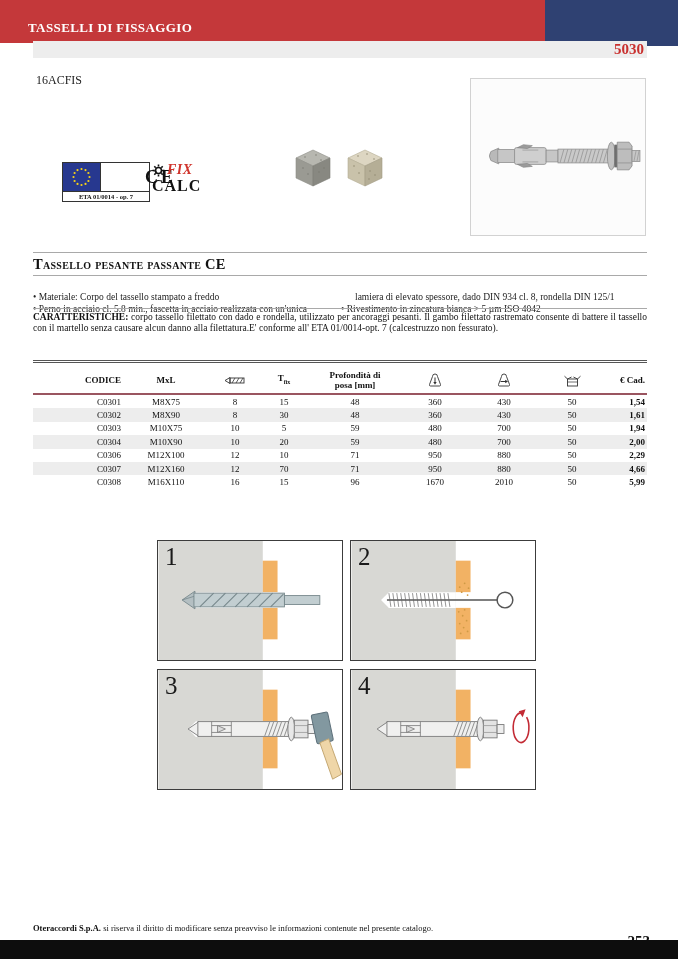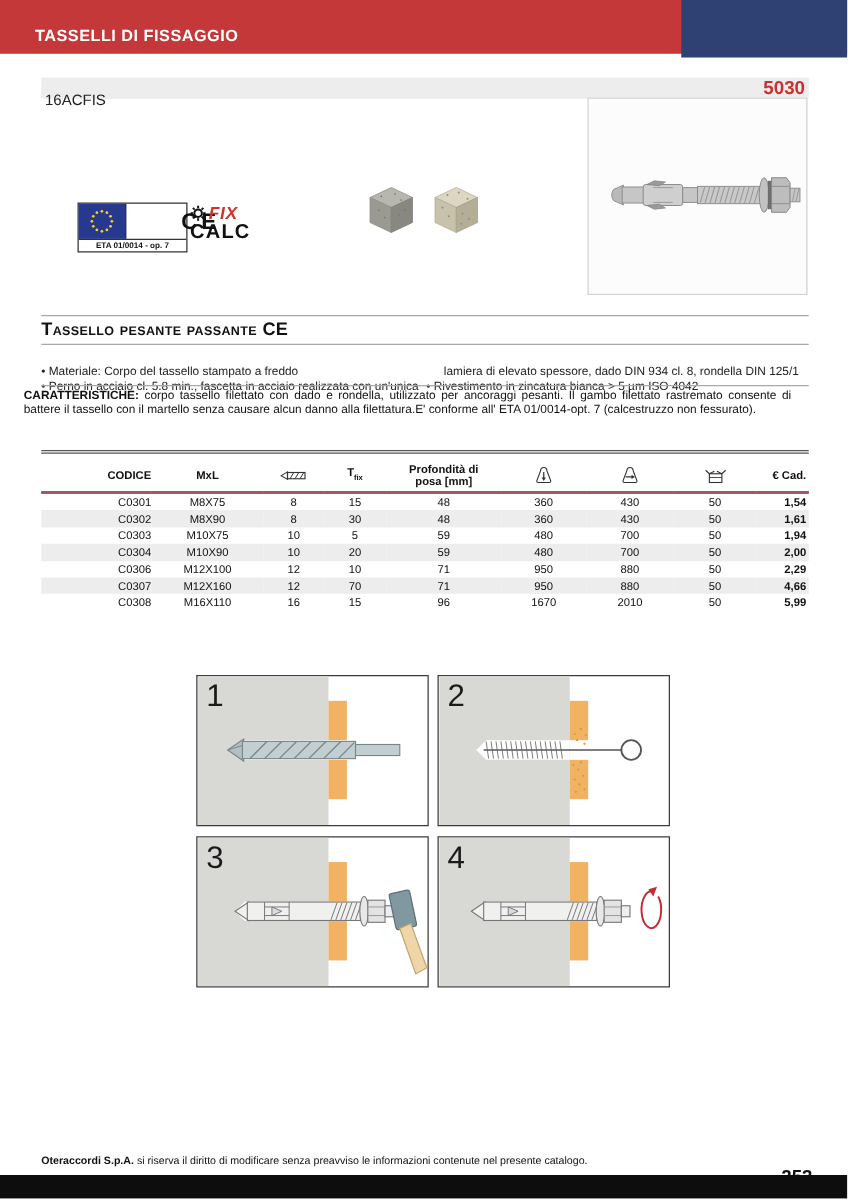--- a/index.html
+++ b/index.html
@@ -1,25 +1,25 @@
 <!DOCTYPE html>
 <html><head>
 <meta charset="utf-8">
 <style>
   html,body{margin:0;padding:0;background:#fff;}
   .page{position:relative;width:678px;height:959px;background:#fff;overflow:hidden;
-        font-family:Liberation Sans, sans-serif;color:#1c1c1c;}
+        font-family:Liberation Serif, serif;color:#1c1c1c;}
 
   
   .bar-red{position:absolute;left:0;top:0;width:678px;height:43px;background:#c4383a;
            display:flex;align-items:flex-end;}
   .bar-red .title{color:#fff;font-size:13px;font-weight:bold;letter-spacing:.4px;
                   padding:0 0 7px 28px;}
   .bar-blue{position:absolute;right:0;top:0;width:133px;height:46px;background:#2f4172;}
-  .band{position:absolute;left:33px;top:62px;width:614px;height:17px;background:#ededed;
+  .band{position:absolute;left:33px;top:41px;width:614px;height:17px;background:#ededed;
         display:flex;justify-content:flex-end;align-items:center;}
   .band .code{color:#c9302e;font-weight:bold;font-size:15px;padding-right:3px;}
   .prodcode{position:absolute;left:36px;top:73px;font-size:12px;color:#222;}
 
   
   .photo{position:absolute;left:470px;top:78px;width:176px;height:158px;background:#fcfcfc;
          border:1px solid #d2d2d2;box-sizing:border-box;}
   .photo svg{display:block;width:100%;height:100%;}
 
   
@@ -43,21 +43,21 @@
 
   
   .rule{position:absolute;left:33px;width:614px;border-top:1px solid #a9a9a9;}
   .sec-title{position:absolute;left:33px;top:256px;font-size:14.5px;font-weight:bold;
              font-variant:small-caps;letter-spacing:.3px;color:#111;}
   .bullets{position:absolute;left:33px;top:292px;width:614px;display:flex;font-size:9.5px;
            line-height:11.5px;color:#222;}
   .bullets .col-l{width:308px;}
   .bullets .col-r{width:306px;}
   .b-cont{padding-left:14px;}
-  .paras{position:absolute;left:19px;top:312px;width:614px;font-size:9.5px;line-height:10.8px;
+  .paras{position:absolute;left:33px;top:312px;width:614px;font-size:9.5px;line-height:10.8px;
          color:#111;text-align:justify;}
   .paras b{font-weight:bold;}
   .dblrule{position:absolute;left:33px;top:360px;width:614px;height:3px;
            border-top:1px solid #555;border-bottom:1px solid #555;box-sizing:border-box;}
 
   
   .tbl{position:absolute;left:33px;top:367px;width:614px;border-collapse:collapse;
        font-size:9px;color:#111;table-layout:fixed;}
   .tbl thead th{font-weight:bold;vertical-align:middle;padding:3px 0;line-height:10px;
                 border-bottom:2px solid #9a5560;}

